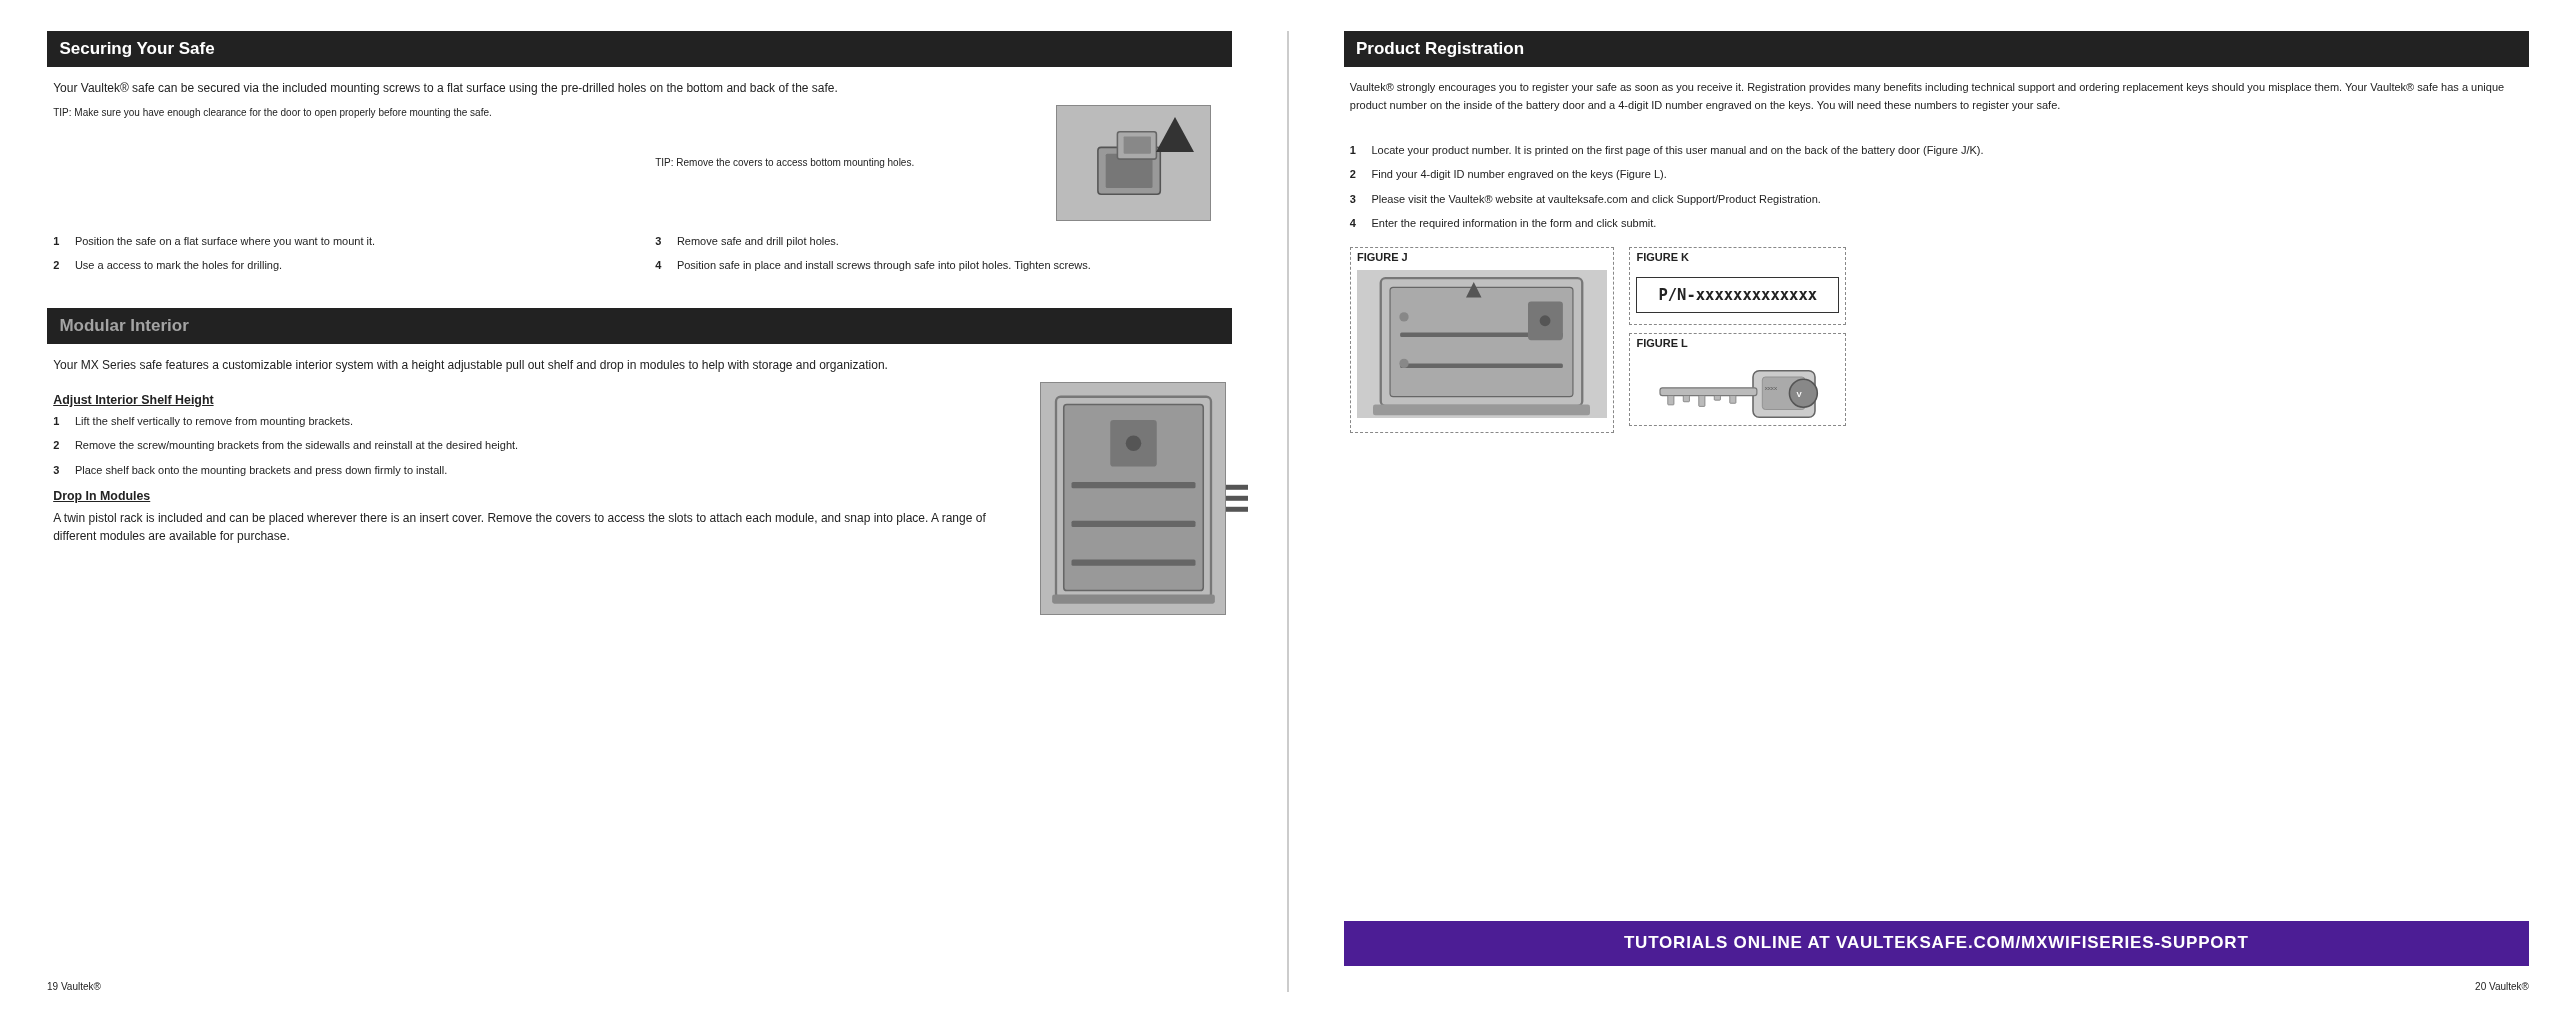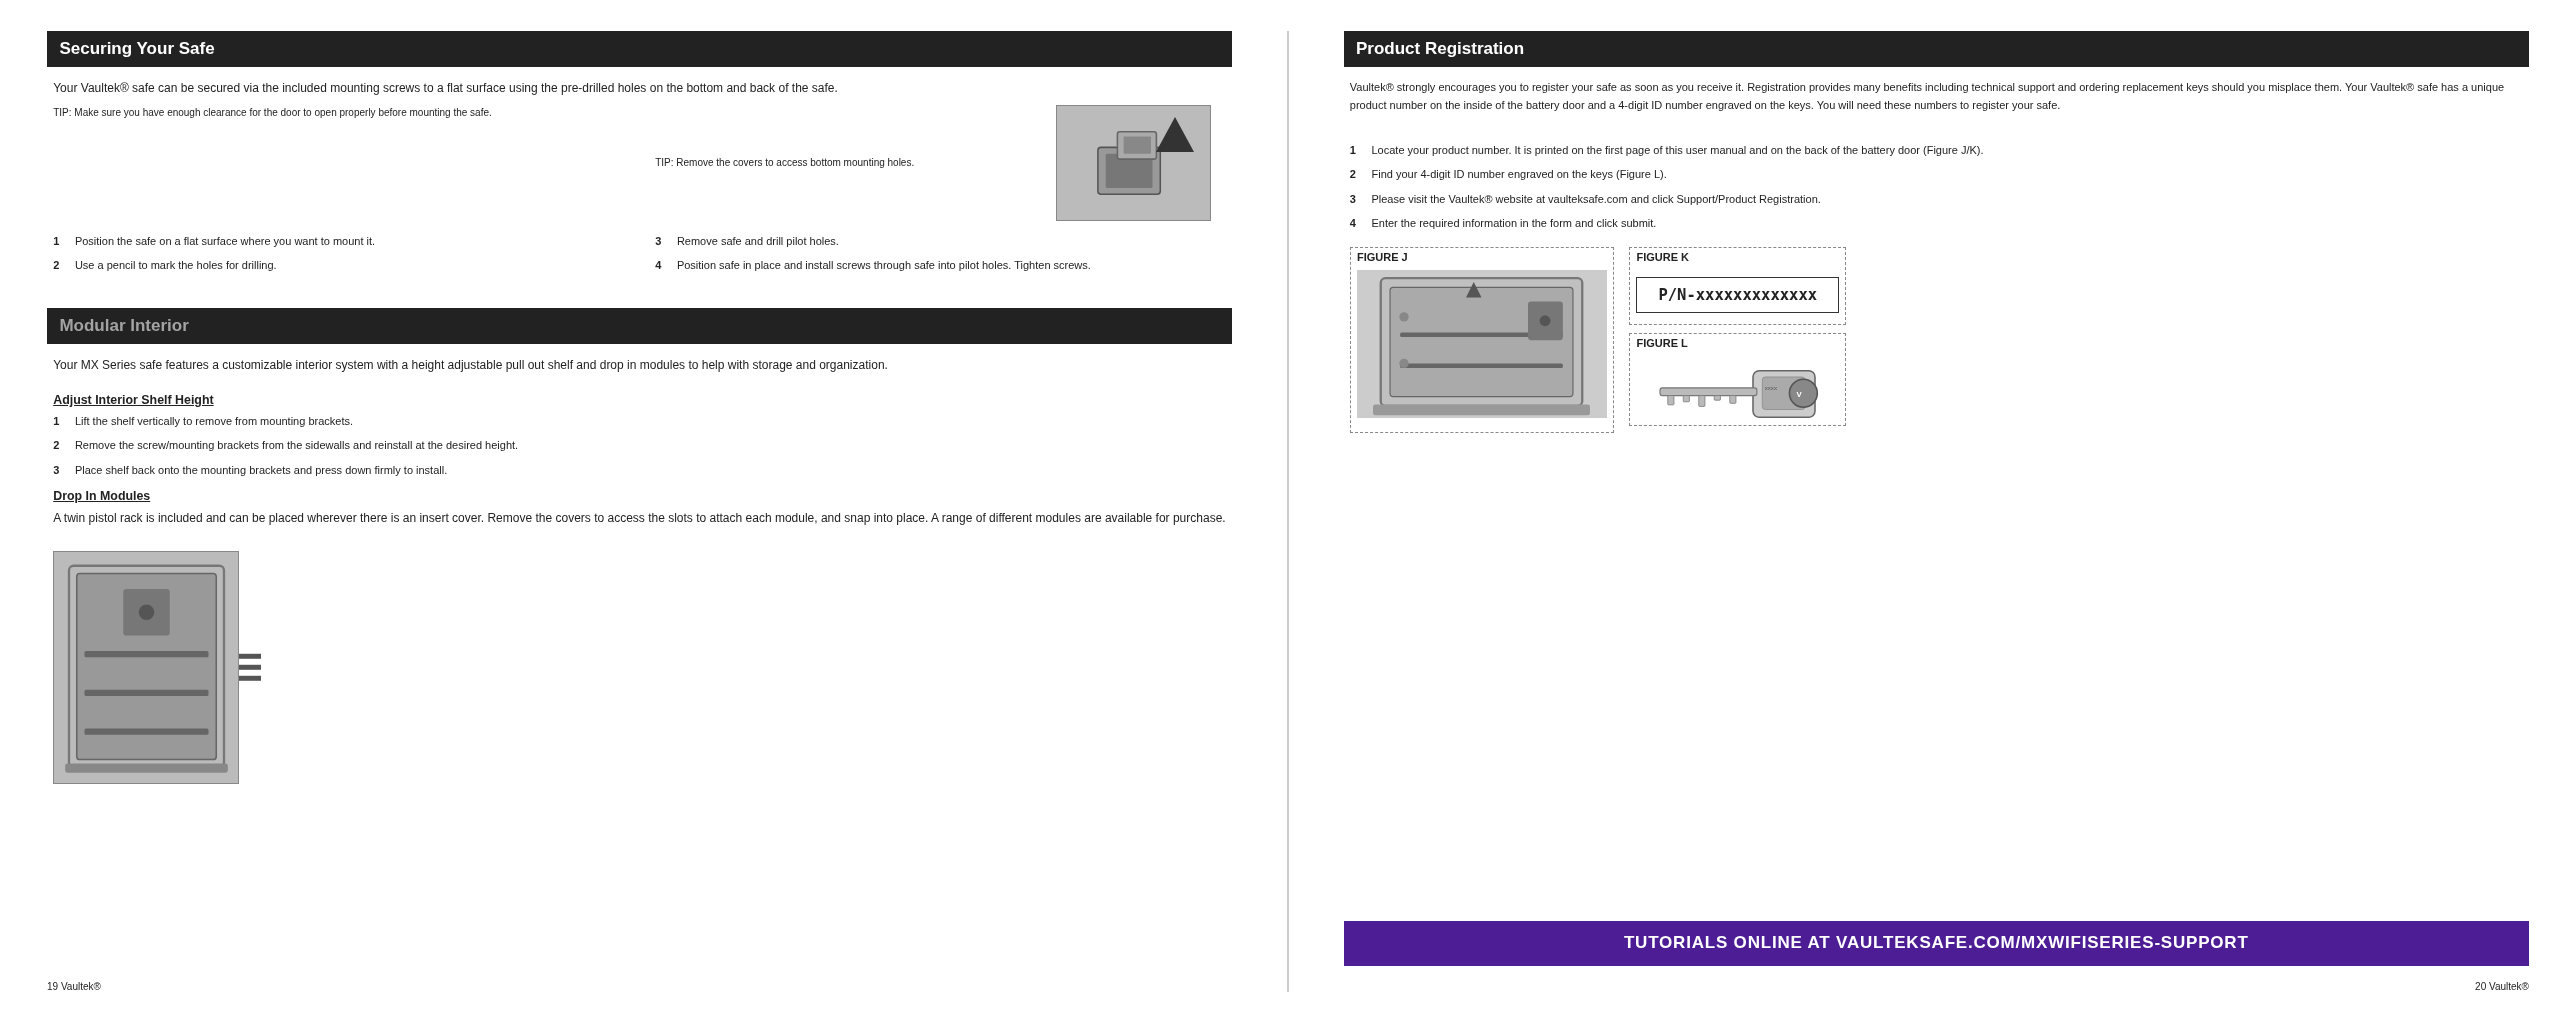--- a/index.html
+++ b/index.html
@@ -84,21 +84,20 @@
       color: #a3a3a3;
       font-size: 17px;
       font-weight: bold;
       padding: 7.8px 12.4px;
       margin-bottom: 12.4px;
       margin-top: 7.8px;
     }
     .modular-body {
       display: flex;
       gap: 15.5px;
-      flex-direction: column;
     }
     .modular-text {
       flex: 1;
     }
     .sub-heading {
       font-size: 12.4px;
       font-weight: bold;
       text-decoration: underline;
       margin: 11px 0 6.2px;
     }
@@ -307,21 +306,21 @@
         </div>
 
         <div class="securing-grid">
           <ul class="numbered-list">
             <li>
               <span class="num">1</span>
               <span>Position the safe on a flat surface where you want to mount it.</span>
             </li>
             <li>
               <span class="num">2</span>
-              <span>Use a pencil to mark the holes for drilling.</span>
+              <span>Use a access to mark the holes for drilling.</span>
             </li>
           </ul>
           <ul class="numbered-list">
             <li>
               <span class="num">3</span>
               <span>Remove safe and drill pilot holes.</span>
             </li>
             <li>
               <span class="num">4</span>
               <span>Position safe in place and install screws through safe into pilot holes. Tighten screws.</span>

